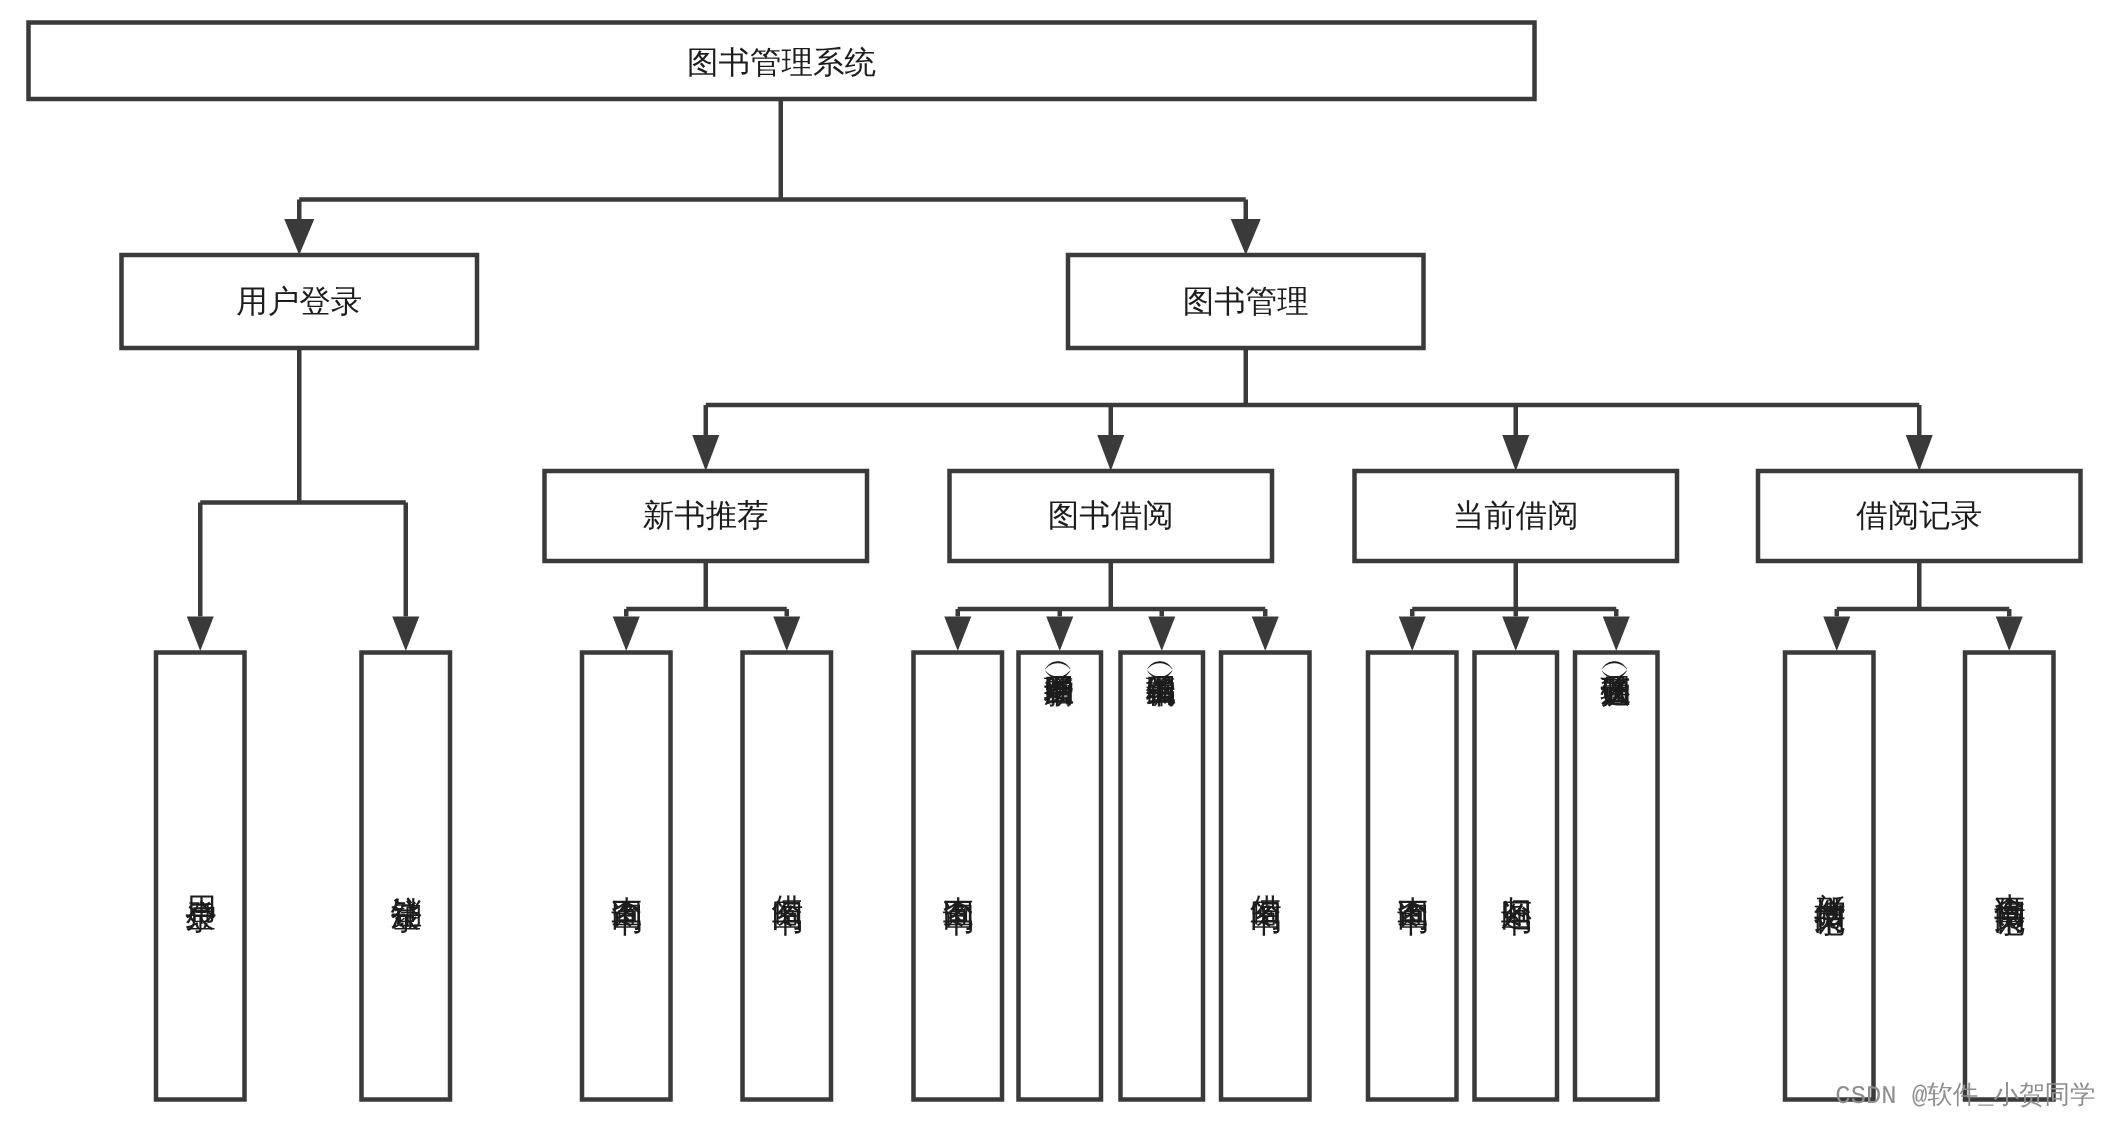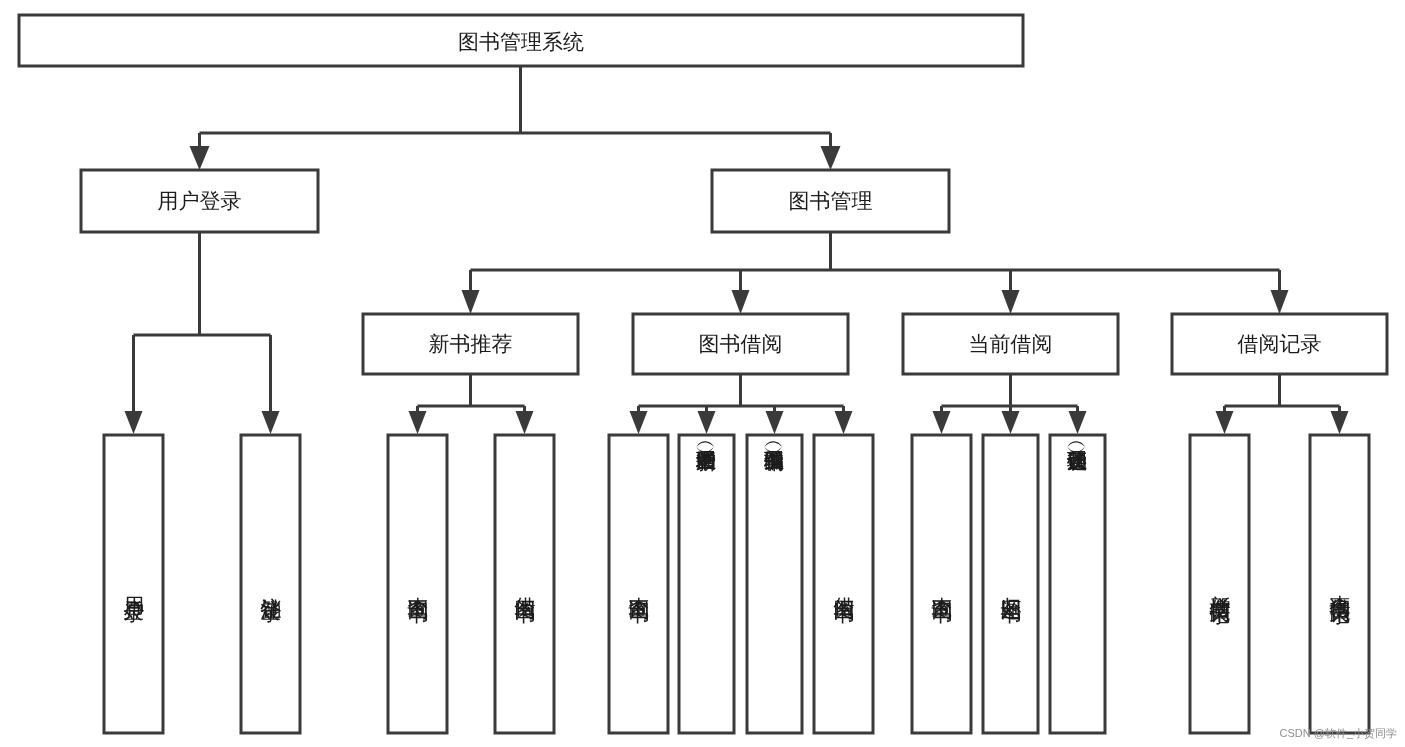--- a/index.html
+++ b/index.html
@@ -61,22 +61,22 @@
     line-height: 1;
     letter-spacing: 2px;
     color: #1c1c1c;
     white-space: nowrap;
     text-align: center;
   }
   #watermark {
     position: absolute;
     right: 8px;
     bottom: 6px;
-    font-family: Liberation Sans, sans-serif;
-    font-size: 11px;
+    font-family: Liberation Mono, monospace;
+    font-size: 17px;
     color: #8e8e8e;
     white-space: nowrap;
     pointer-events: none;
   }
 </style>
 </head>
 <body>
 
 <div id="diagram-root">
 

